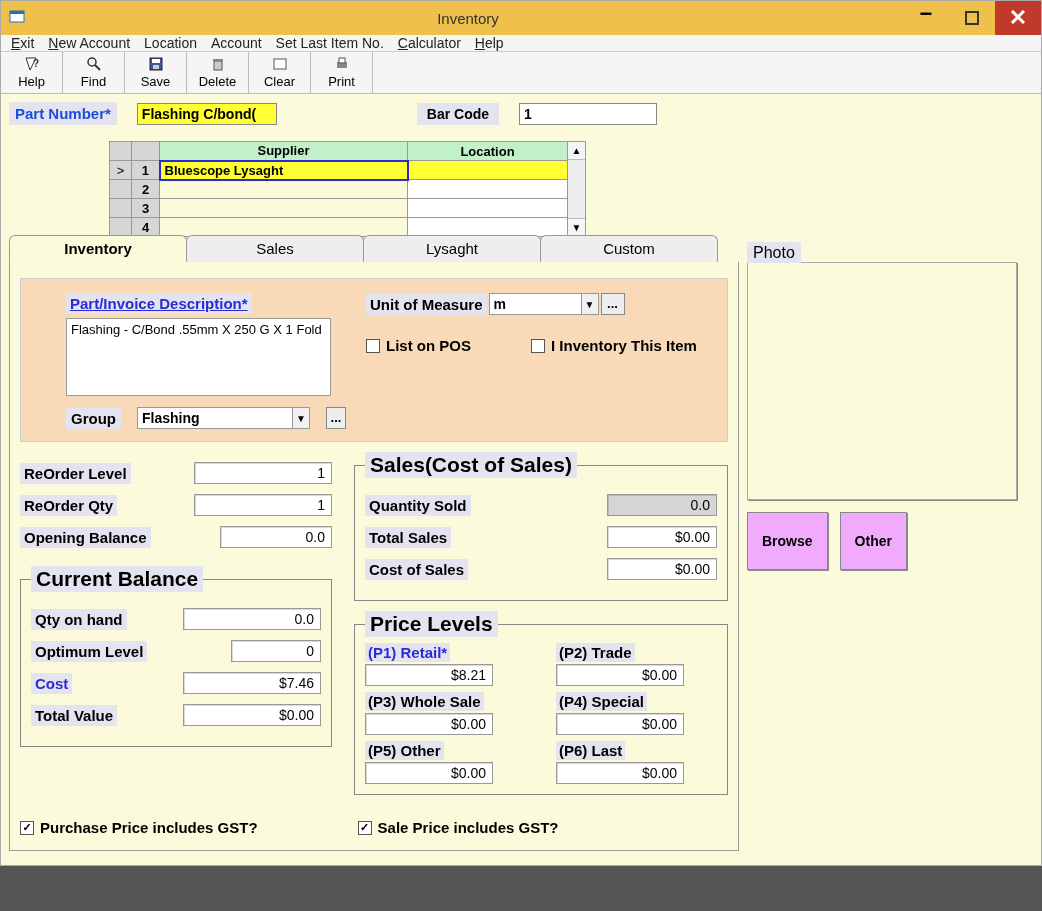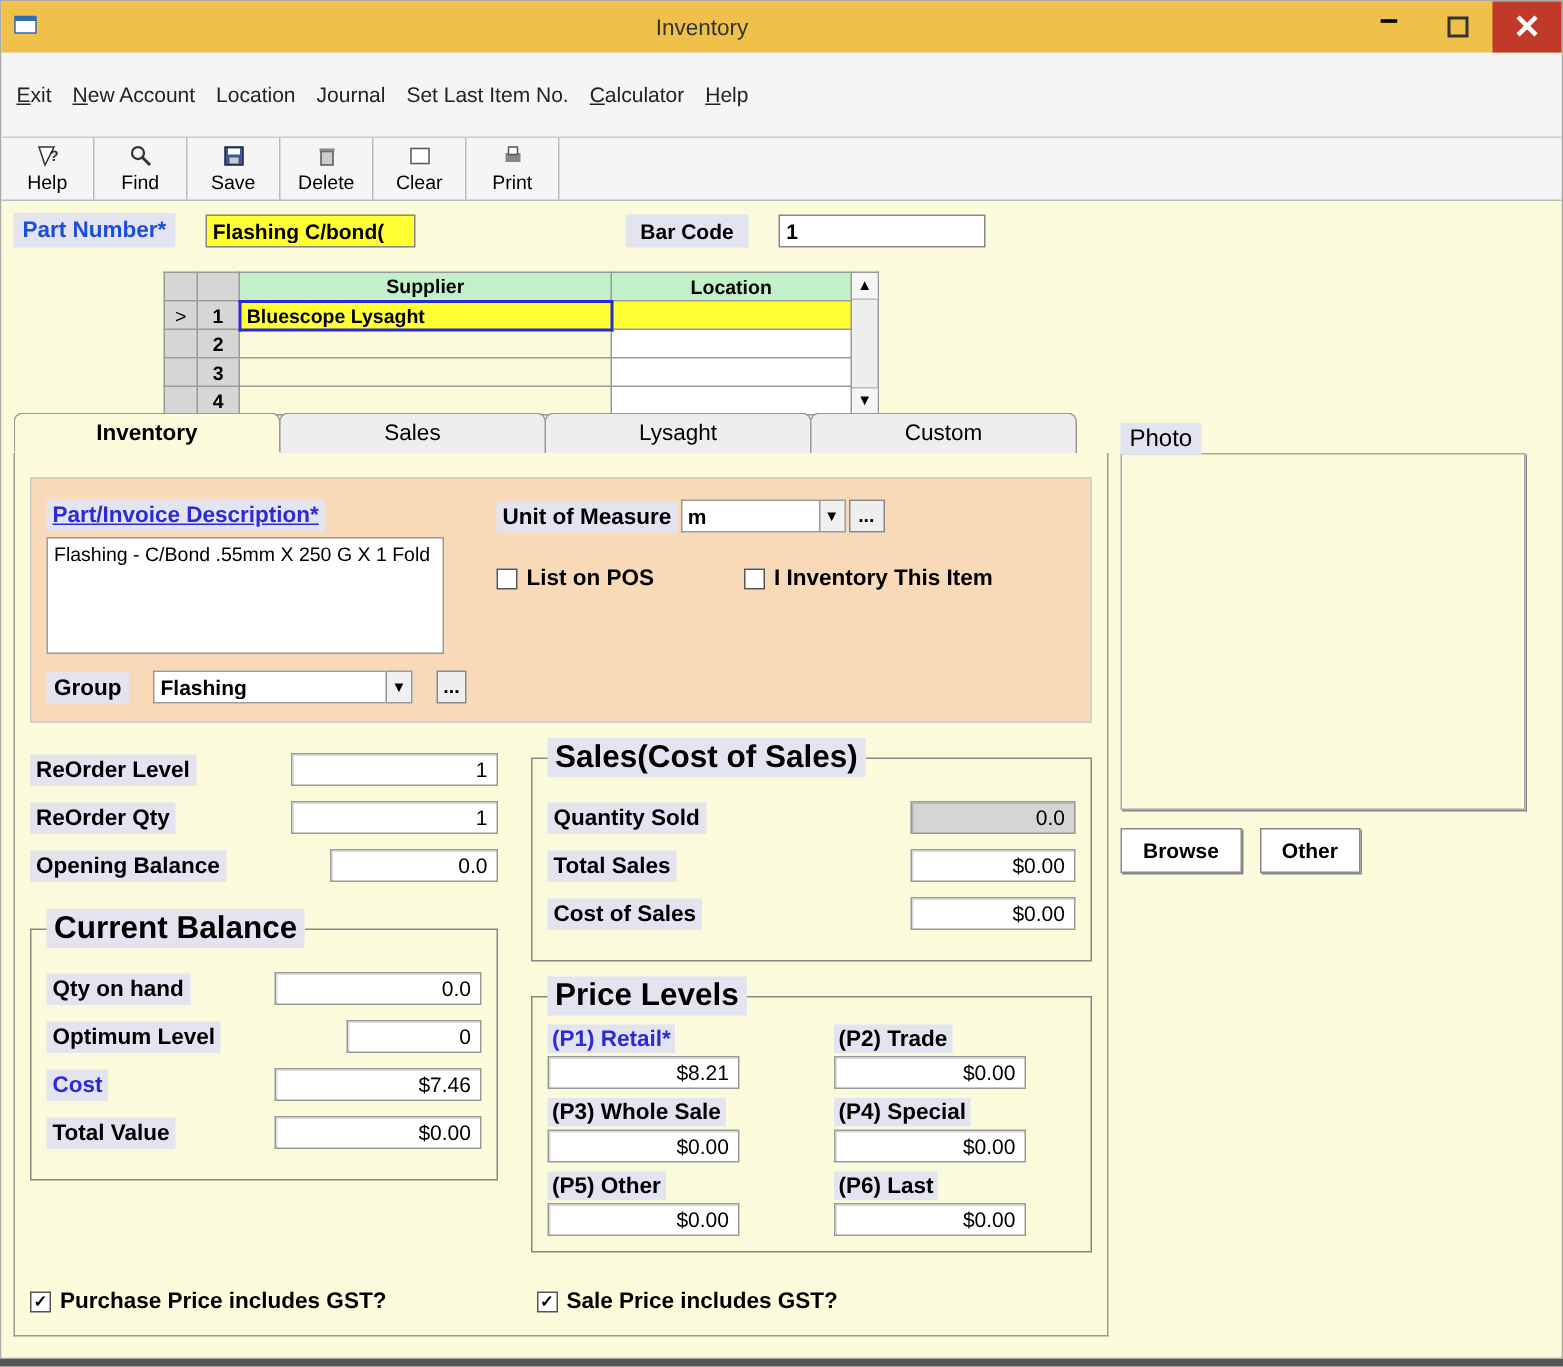--- a/index.html
+++ b/index.html
@@ -43,21 +43,21 @@
   }
   .winbtn.min::before { content:"−"; font-size:22px; position:relative; top:-4px;}
   .winbtn.max span {
     width:14px; height:14px; border:2px solid #333; display:inline-block;
   }
   .winbtn.close {
     background: #c0392b; color:#fff; font-size:22px;
   }
   .menubar {
     background: #f5f5f5;
-    padding: 20px 10px;
+    padding: 0 10px;
     display: flex;
     gap: 14px;
     font-size: 14px;
     color: #222;
   }
   .menubar span { cursor: default; }
   .menubar u { text-decoration: underline; }
 
   .toolbar {
     background: #f5f5f5;
@@ -151,21 +151,21 @@
   }
 
   .peach {
     background:#f8d9b8;
     border:1px solid #ccc;
     padding: 14px 10px 12px;
     display:flex;
     gap: 20px;
     align-items:flex-start;
   }
-  .descol { width: 280px;}
+  .descol { width: 280px; margin-left: 35px;}
   .desc-label {
     color:#2b2bd6; font-weight:bold; font-size:15px; text-decoration:underline;
     background:#e4e3f0; padding:2px 4px; display:inline-block; margin-bottom:4px;
   }
   textarea.desc {
     width: 265px; height: 78px; resize:none; font-family:Arial; font-size:13px;
     border:1px solid #999; padding:3px 4px; background:#fff;
   }
   .group-row { margin-top:8px; display:flex; align-items:center; gap:16px;}
   .grp-lbl { background:#e4e3f0; padding:2px 5px; font-weight:bold; font-size:15px;}
@@ -221,21 +221,21 @@
 
   .photo-block {
     position:absolute; right:24px; top:150px;
   }
   .photo-lbl { background:#e4e3f0; font-weight:normal; padding:2px 6px; font-size:16px;}
   .photo-box {
     width:270px; height:238px; border:1px solid #aaa; background:#fbfadb; box-shadow:1px 1px 0 #888;
   }
   .photo-btns { display:flex; gap:12px; margin-top:12px;}
   .btn3d {
-    padding:6px 14px; border:1px solid #888; background:#ffffff; font-weight:bold; font-size:14px;
+    padding:20px 14px; border:1px solid #888; background:#f0abfc; font-weight:bold; font-size:14px;
     box-shadow:1px 1px 0 #888; cursor:default;
   }
   .mainzone { position:relative; display:flex; }
   .leftmain { width:730px;}
 </style>
 </head>
 <body>
 
 <div class="window">
   <div class="titlebar">
@@ -252,21 +252,21 @@
           <span></span>
         </div>
       <div class="winbtn close">✕</div>
     </div>
   </div>
 
   <div class="menubar">
     <span><u>E</u>xit</span>
     <span><u>N</u>ew Account</span>
     <span>Location</span>
-    <span>Journal</span>
+    <span>Account</span>
     <span>Set Last Item No.</span>
     <span><u>C</u>alculator</span>
     <span><u>H</u>elp</span>
   </div>
 
   <div class="toolbar">
     <div class="tbtn">
       <span class="tico">
           <svg width="16" height="16">
             <path d="M2 2 L12 2 L6 14 Z" fill="#fff" stroke="#333"></path>

